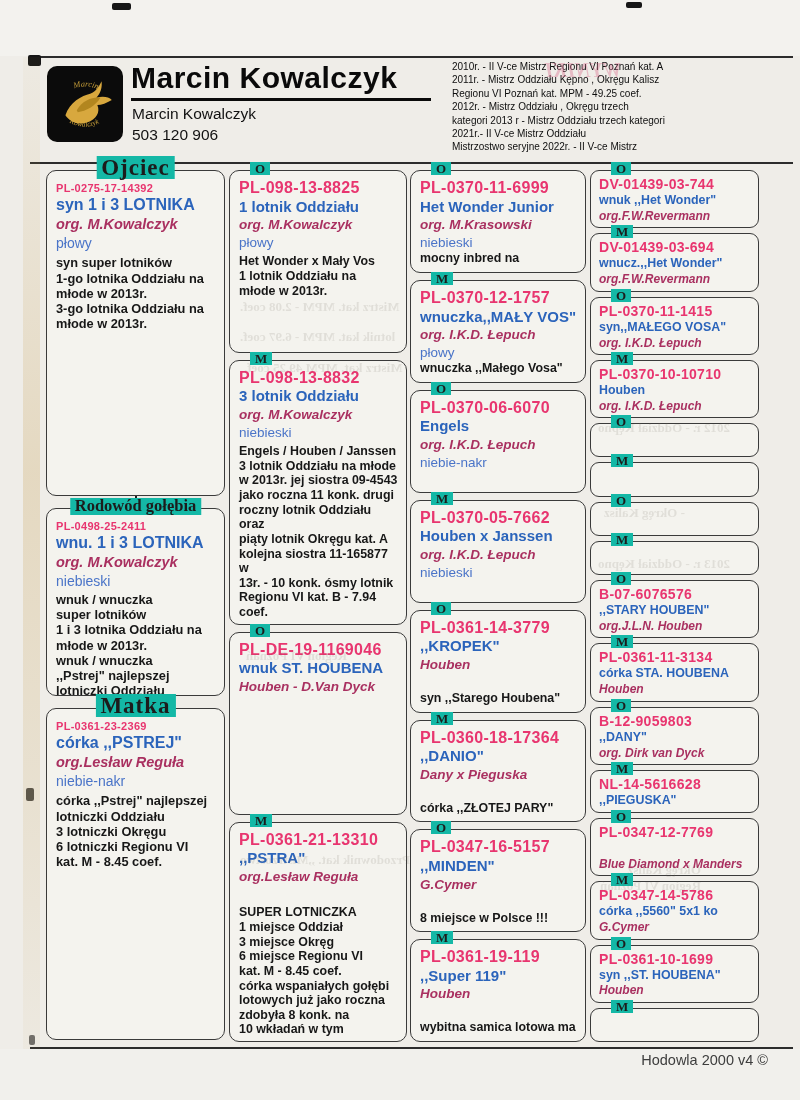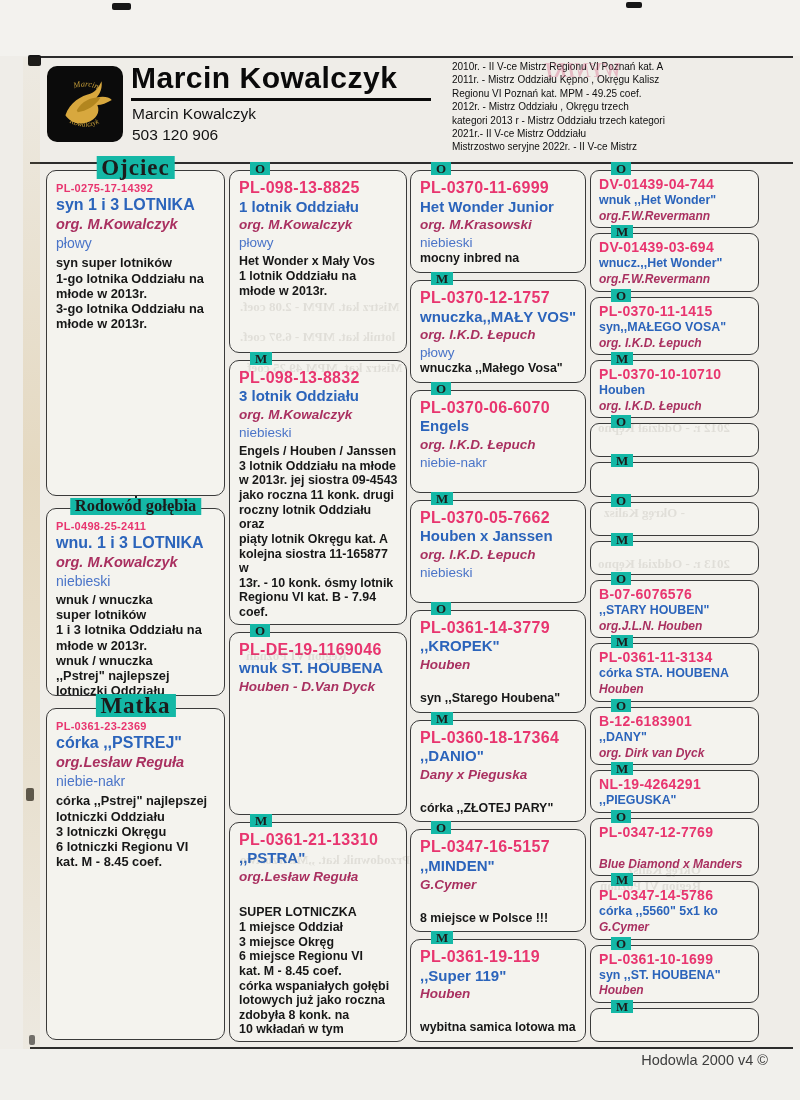--- a/index.html
+++ b/index.html
@@ -295,21 +295,21 @@
     <div class="pname">,,Super 119"</div>
     <div class="org">Houben</div>
     <div class="pcolor"></div>
     <div class="desc">wybitna samica lotowa ma</div>
   </div>
 </div>
 
 <div class="col" id="col4">
   <div class="box">
     <span class="legend">O</span>
-    <div class="ring">DV-01439-04-744</div>
+    <div class="ring">DV-01439-03-744</div>
     <div class="pname">wnuk ,,Het Wonder"</div>
     <div class="org">org.F.W.Revermann</div>
   </div>
   <div class="box">
     <span class="legend">M</span>
     <div class="ring">DV-01439-03-694</div>
     <div class="pname">wnucz.,,Het Wonder"</div>
     <div class="org">org.F.W.Revermann</div>
   </div>
   <div class="box">
@@ -355,27 +355,27 @@
     <div class="org">org.J.L.N. Houben</div>
   </div>
   <div class="box">
     <span class="legend">M</span>
     <div class="ring">PL-0361-11-3134</div>
     <div class="pname">córka STA. HOUBENA</div>
     <div class="org">Houben</div>
   </div>
   <div class="box">
     <span class="legend">O</span>
-    <div class="ring">B-12-6183901</div>
+    <div class="ring">B-12-9059803</div>
     <div class="pname">,,DANY"</div>
     <div class="org">org. Dirk van Dyck</div>
   </div>
   <div class="box">
     <span class="legend">M</span>
-    <div class="ring">NL-19-4264291</div>
+    <div class="ring">NL-14-5616628</div>
     <div class="pname">,,PIEGUSKA"</div>
     <div class="org"></div>
   </div>
   <div class="box">
     <span class="legend">O</span>
     <div class="ring">PL-0347-12-7769</div>
     <div class="pname">&nbsp;</div>
     <div class="org">Blue Diamond x Manders</div>
   </div>
   <div class="box">

